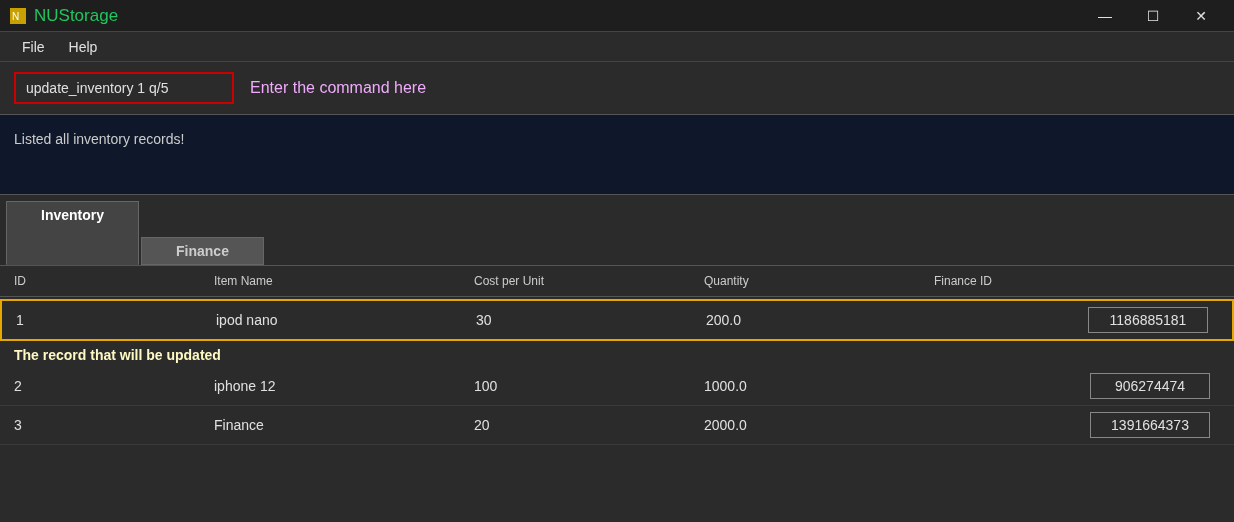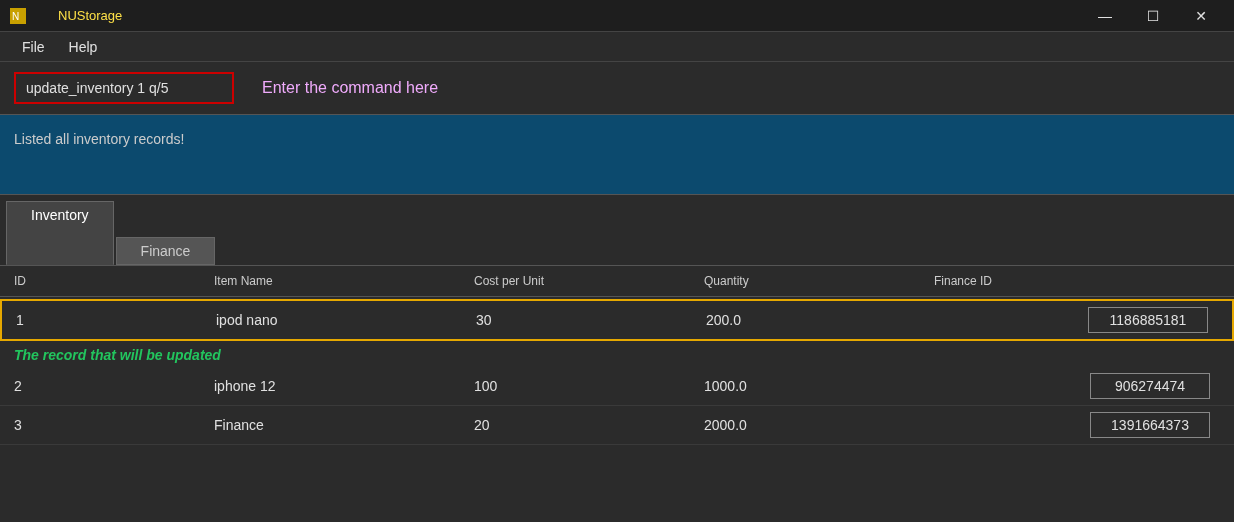--- a/index.html
+++ b/index.html
@@ -26,24 +26,23 @@
       width: 16px;
       height: 16px;
       background: #c8a000;
       margin-right: 8px;
       display: flex;
       align-items: center;
       justify-content: center;
       font-size: 10px;
     }
     .title-bar-title {
-      color: #fde047;
-      font-size: 13px;
+      color: #22c55e;
+      font-size: 17px;
       flex: 1;
-      margin-left: 24px;
     }
     .title-bar-controls {
       display: flex;
       gap: 2px;
     }
     .title-bar-btn {
       width: 46px;
       height: 32px;
       background: transparent;
       border: none;
@@ -71,59 +70,60 @@
       font-size: 14px;
     }
 
     
     .command-bar {
       background: #2b2b2b;
       padding: 10px 14px;
       border-bottom: 1px solid #555;
       display: flex;
       align-items: center;
-      gap: 28px;
+      gap: 16px;
     }
     .command-input-box {
       border: 2px solid #cc0000;
       background: #2b2b2b;
       color: #e0e0e0;
       padding: 6px 10px;
       font-size: 14px;
       width: 220px;
       outline: none;
     }
     .command-placeholder {
       color: #f0abfc;
       font-size: 16px;
     }
 
     
     .output-area {
-      background: #0c4a6e;
+      background: #0f172a;
       padding: 16px 14px;
       min-height: 80px;
       border-bottom: 1px solid #555;
       color: #cccccc;
       font-size: 14px;
     }
 
     
     .tabs-bar {
       background: #2b2b2b;
       display: flex;
       padding: 6px 6px 0 6px;
       border-bottom: 1px solid #555;
     }
     .tab {
-      padding: 5px 24px;
+      padding: 5px 34px;
       cursor: pointer;
       font-size: 14px;
       border: 1px solid transparent;
       margin-right: 2px;
+      font-weight: bold;
     }
     .tab.active {
       background: #444;
       border: 1px solid #666;
       border-bottom: 1px solid #444;
       color: #ffffff;
     }
     .tab.inactive {
       background: #555;
       border: 1px solid #666;
@@ -149,25 +149,24 @@
       grid-template-columns: 200px 260px 230px 230px 1fr;
       padding: 6px 14px;
       border-bottom: 1px solid #3a3a3a;
       align-items: center;
       font-size: 14px;
     }
     .table-row.highlighted {
       border: 2px solid #e6a800;
     }
     .update-label {
-      color: #22c55e;
+      color: #fef9c3;
       font-size: 14px;
       padding: 4px 14px;
       font-weight: bold;
-      font-style: italic;
     }
     .finance-id-cell {
       display: flex;
       justify-content: flex-end;
       padding-right: 10px;
     }
     .finance-id-badge {
       border: 1px solid #888;
       background: #2b2b2b;
       color: #e0e0e0;

